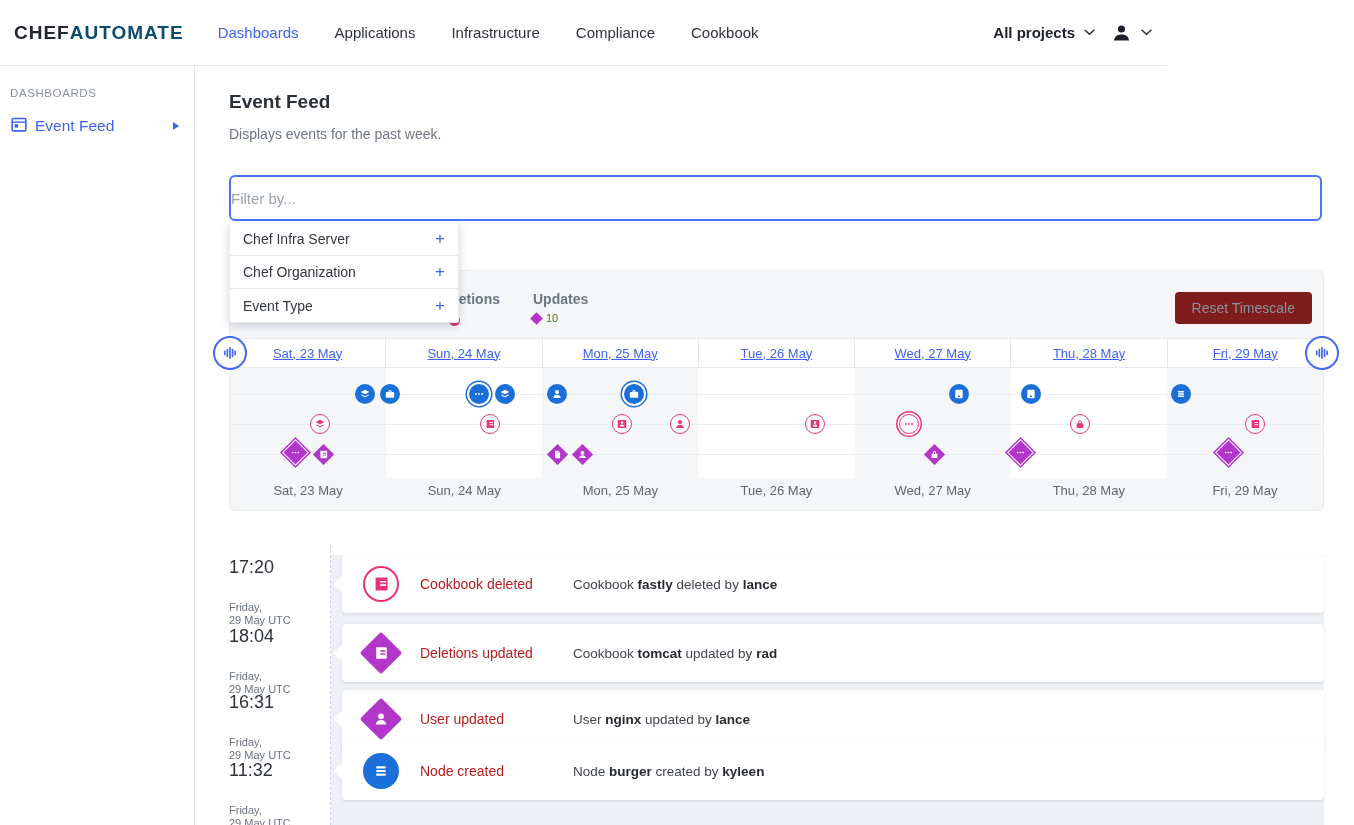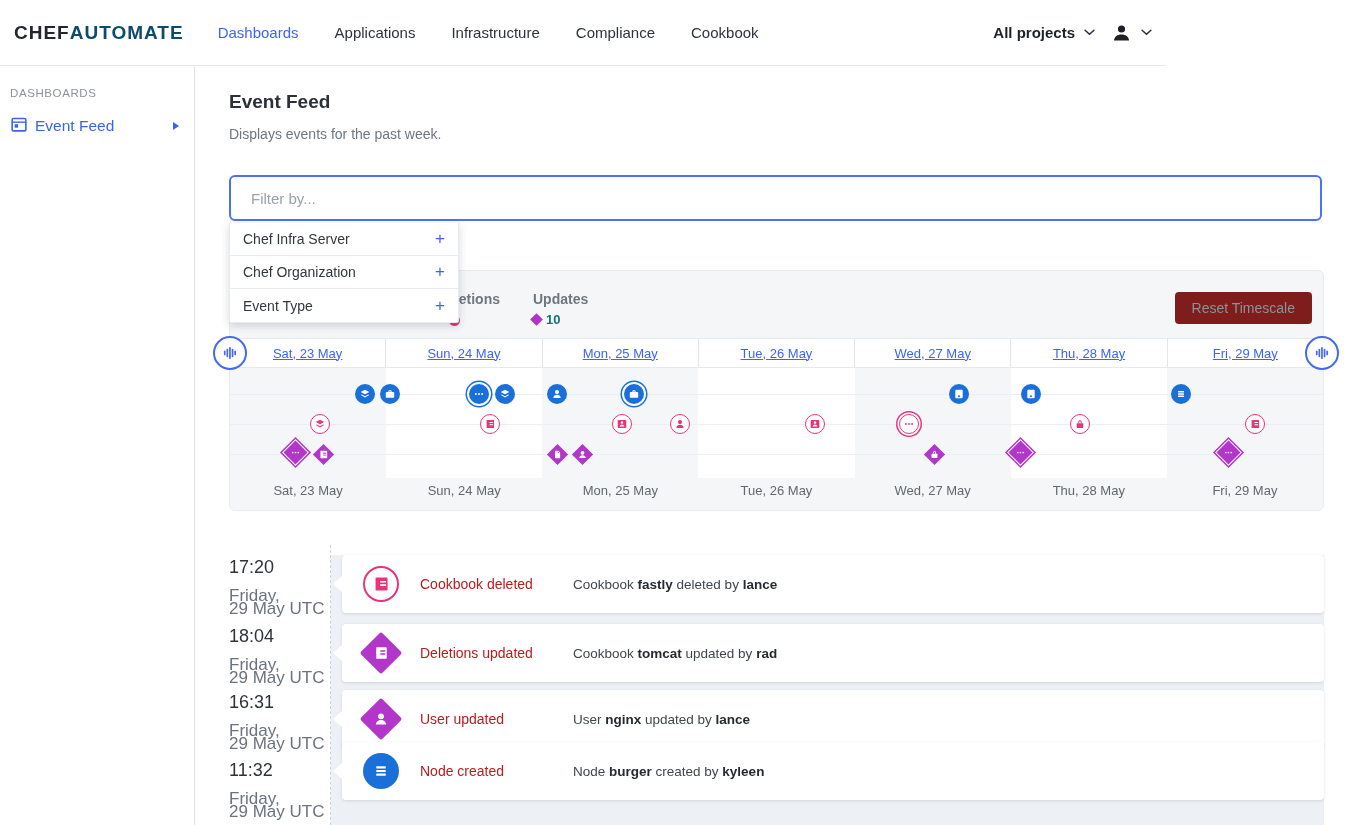--- a/index.html
+++ b/index.html
@@ -25,37 +25,37 @@
   .sidebar-heading{margin:21px 0 0 10px;font-size:11.5px;letter-spacing:.6px;color:#8c929b}
   .sidebar-item{display:flex;align-items:center;margin:17px 0 0 11px;color:#3b62f2;cursor:pointer;position:relative}
   .sidebar-item .label{font-size:15.5px;margin-left:8px}
   .tri-right{position:absolute;left:162px;width:0;height:0;border-left:6px solid #3b62f2;border-top:4.5px solid transparent;border-bottom:4.5px solid transparent}
 
   
   .page-title{position:absolute;left:229px;top:91px;font-size:19px;font-weight:700;color:#2c3039}
   .page-subtitle{position:absolute;left:229px;top:126px;font-size:14px;color:#6e7681}
 
   
-  .filter-input{position:absolute;left:229px;top:175px;width:1093px;height:46px;border:2px solid #4a72f7;border-radius:6px;padding:0 20px;font-size:15px;color:#33363e;outline:none;background:#fff;font-family:inherit}
+  .filter-input{position:absolute;left:229px;top:175px;width:1093px;height:46px;border:2px solid #4a72f7;border-radius:6px;padding:0 0;font-size:15px;color:#33363e;outline:none;background:#fff;font-family:inherit}
   .filter-input::placeholder{color:#9aa1ab}
   .dropdown{position:absolute;left:229px;top:223px;width:230px;background:#fff;border:1px solid #e8eaee;border-top:none;box-shadow:0 3px 8px rgba(30,40,60,.18);z-index:15;border-radius:0 0 3px 3px}
   .dd-row{height:33px;display:flex;align-items:center;justify-content:space-between;padding:0 13px;border-bottom:1px solid #e8ebee;cursor:pointer;background:#fff}
   .dd-row:last-child{border-bottom:none}
   .dd-label{font-size:14px;color:#33373f}
   .dd-plus{font-size:17px;color:#3d64f4}
 
   
   .panel{position:absolute;left:229px;top:270px;width:1095px;height:241px;background:#f4f6f8;border:1px solid #e9eced;border-radius:6px}
   .legend-label{position:absolute;top:20px;font-size:14px;font-weight:600;color:#6e7680;white-space:nowrap}
   .legend-label.deletions{left:207px}
   .legend-label.updates{left:303px}
   .del-dot{position:absolute;left:219px;top:44px;width:11px;height:11px;border-radius:50%;background:#e8347c}
   .upd-count{position:absolute;left:302px;top:41px;display:flex;align-items:center;gap:5px}
   .upd-diamond{width:9px;height:9px;background:#b531cb;transform:rotate(45deg)}
-  .upd-num{font-size:13px;font-weight:700;color:#0f766e}
+  .upd-num{font-size:11px;font-weight:400;color:#4d7c0f}
   .reset-btn{position:absolute;right:11px;top:21px;height:32px;padding:0 17px;background:#7f1d1d;border:none;border-radius:4px;font-size:14px;color:#8b929b;font-family:inherit;cursor:pointer}
 
   .tl-header{position:absolute;left:0;right:0;top:67px;height:30px;background:#fff;border-top:1px solid #e6e9ed;border-bottom:1px solid #e6e9ed;display:flex}
   .tl-head-cell{flex:1;display:flex;align-items:center;justify-content:center;border-left:1px solid #e2e6ea}
   .tl-head-cell:first-child{border-left:none}
   .day-link{font-size:13px;color:#3d64f4;text-decoration:underline;cursor:pointer}
   .tl-circle{position:absolute;top:65px;width:34px;height:34px;border-radius:50%;background:#fff;border:2px solid #4668f2;display:flex;align-items:center;justify-content:center;z-index:6;cursor:pointer;color:#4668f2}
   .tl-circle.left{left:-17px}
   .tl-circle.right{left:1075px}
 
@@ -74,21 +74,21 @@
   .marker svg{display:block}
 
   .tl-axis{position:absolute;left:0;right:0;top:212px;display:flex}
   .tl-axis-cell{flex:1;text-align:center;font-size:13px;color:#62686f}
 
   
   .list-bg{position:absolute;left:331px;top:555px;width:993px;height:270px;background:#edf0f4}
   .dash-line{position:absolute;left:330px;top:545px;height:280px;border-left:1px dashed #ccd2d9}
   .time-entry{position:absolute;left:229px;width:100px}
   .time-big{font-size:18px;color:#2e323b}
-  .time-small{font-size:17px;color:#6b7280;line-height:13px;margin-top:11px}
+  .time-small{font-size:11px;color:#6b7280;line-height:13px;margin-top:23px}
   .event-card{position:absolute;left:342px;width:982px;height:58px;background:#fff;border-radius:4px;box-shadow:0 1px 3px rgba(45,55,70,.14)}
   .card-arrow{position:absolute;left:-9px;top:50%;transform:translateY(-50%);width:0;height:0;border-top:8px solid transparent;border-bottom:8px solid transparent;border-right:9px solid #fff}
   .card-icon{position:absolute;left:21px;top:50%;transform:translateY(-50%);width:36px;height:36px;display:flex;align-items:center;justify-content:center}
   .ci-pink-circle{border:2px solid #e8347c;border-radius:50%;background:#fff;color:#e8347c}
   .ci-blue-circle{border-radius:50%;background:#1b6fd8;color:#fff}
   .ci-purple-diamond{width:30px;height:30px;left:24px;background:#b136c9;color:#fff;transform:translateY(-50%) rotate(45deg);border-radius:2px}
   .ci-purple-diamond .g{transform:rotate(-45deg);display:flex}
   .card-type{position:absolute;left:78px;top:50%;transform:translateY(-50%);font-size:14px;color:#b91c1c}
   .card-desc{position:absolute;left:231px;top:50%;transform:translateY(-50%);font-size:13.5px;color:#40454d}
   .card-desc b{color:#272b31;font-weight:700}

